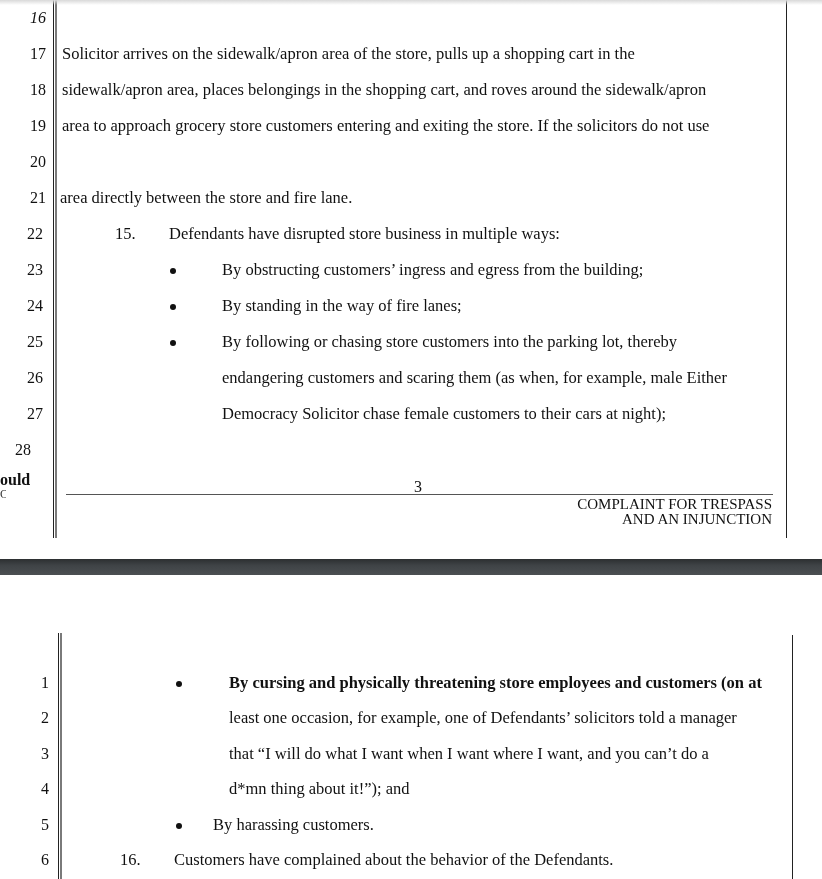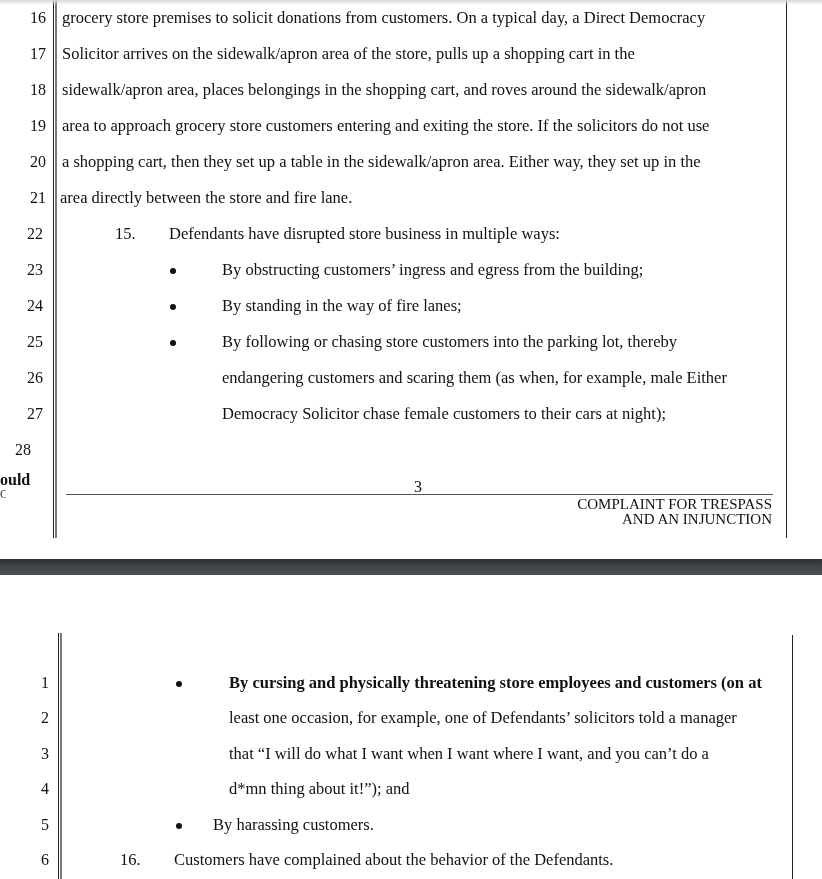--- a/index.html
+++ b/index.html
@@ -57,39 +57,37 @@
 <div class="page page-upper">
 
   <div class="vline" style="left:53px;top:0;width:1px;height:538px;"></div>
   <div class="vline grey" style="left:55px;top:0;width:2px;height:538px;"></div>
 
   <div class="vline" style="left:786px;top:0;width:1px;height:538px;"></div>
 
   <div class="side-frag">ould</div>
   <div class="side-frag2">C</div>
 
-  <div class="ln" style="left:6px;top:8px;">16</div>
+  <div class="ln" style="left:6px;top:8px;font-style:italic;">16</div>
   <div class="ln" style="left:6px;top:44px;">17</div>
   <div class="ln" style="left:6px;top:80px;">18</div>
   <div class="ln" style="left:6px;top:116px;">19</div>
   <div class="ln" style="left:6px;top:152px;">20</div>
   <div class="ln" style="left:6px;top:188px;">21</div>
   <div class="ln" style="left:3px;top:224px;">22</div>
   <div class="ln" style="left:3px;top:260px;">23</div>
   <div class="ln" style="left:3px;top:296px;">24</div>
   <div class="ln" style="left:3px;top:332px;">25</div>
   <div class="ln" style="left:3px;top:368px;">26</div>
   <div class="ln" style="left:3px;top:404px;">27</div>
   <div class="ln" style="left:3px;top:440px;text-align:center;">28</div>
 
-  <div class="txt" style="left:62px;top:8px;">grocery store premises to solicit donations from customers.  On a typical day, a Direct Democracy</div>
   <div class="txt" style="left:62px;top:44px;">Solicitor arrives on the sidewalk/apron area of the store, pulls up a shopping cart in the</div>
   <div class="txt" style="left:62px;top:80px;">sidewalk/apron area, places belongings in the shopping cart, and roves around the sidewalk/apron</div>
   <div class="txt" style="left:62px;top:116px;">area to approach grocery store customers entering and exiting the store.  If the solicitors do not use</div>
-  <div class="txt" style="left:62px;top:152px;">a shopping cart, then they set up a table in the sidewalk/apron area.  Either way, they set up in the</div>
   <div class="txt" style="left:60px;top:188px;text-align:center;">area directly between the store and fire lane.</div>
 
   <div class="txt" style="left:115px;top:224px;">15.</div>
   <div class="txt" style="left:169px;top:224px;">Defendants have disrupted store business in multiple ways:</div>
 
   <div class="bullet" style="left:170px;top:268px;"></div>
   <div class="txt" style="left:222px;top:260px;">By obstructing customers’ ingress and egress from the building;</div>
 
   <div class="bullet" style="left:170px;top:304px;"></div>
   <div class="txt" style="left:222px;top:296px;">By standing in the way of fire lanes;</div>

